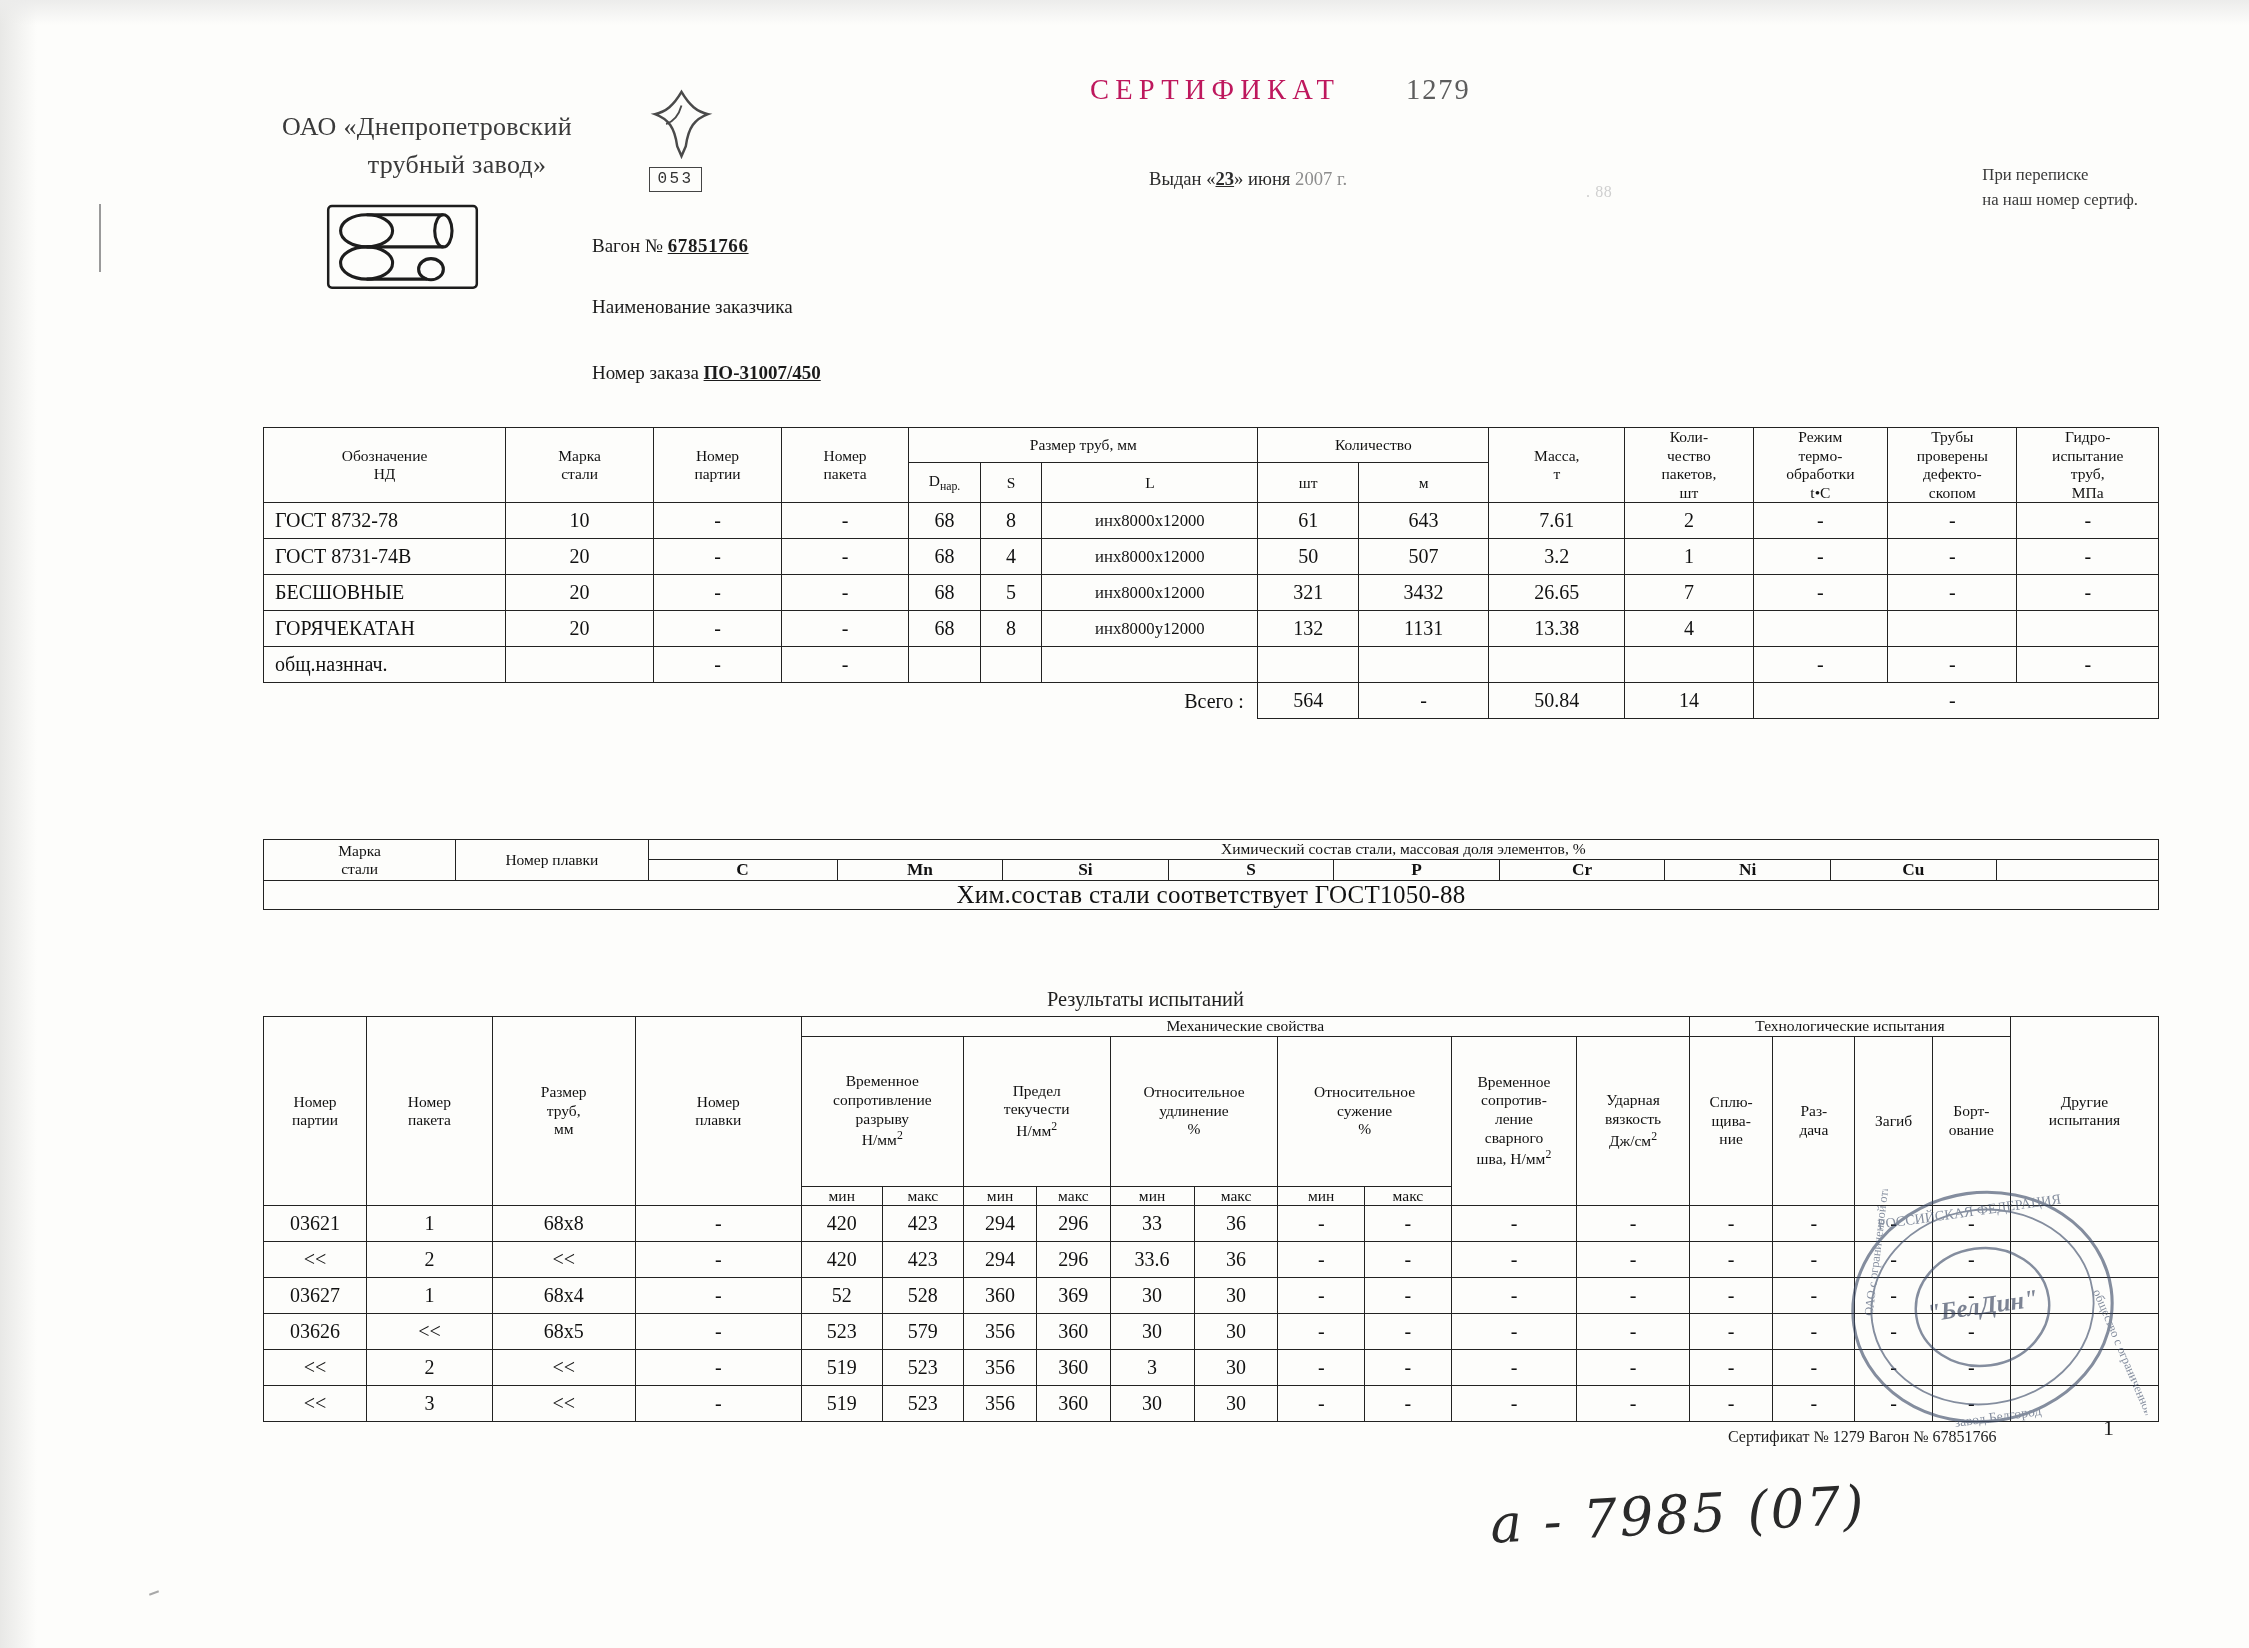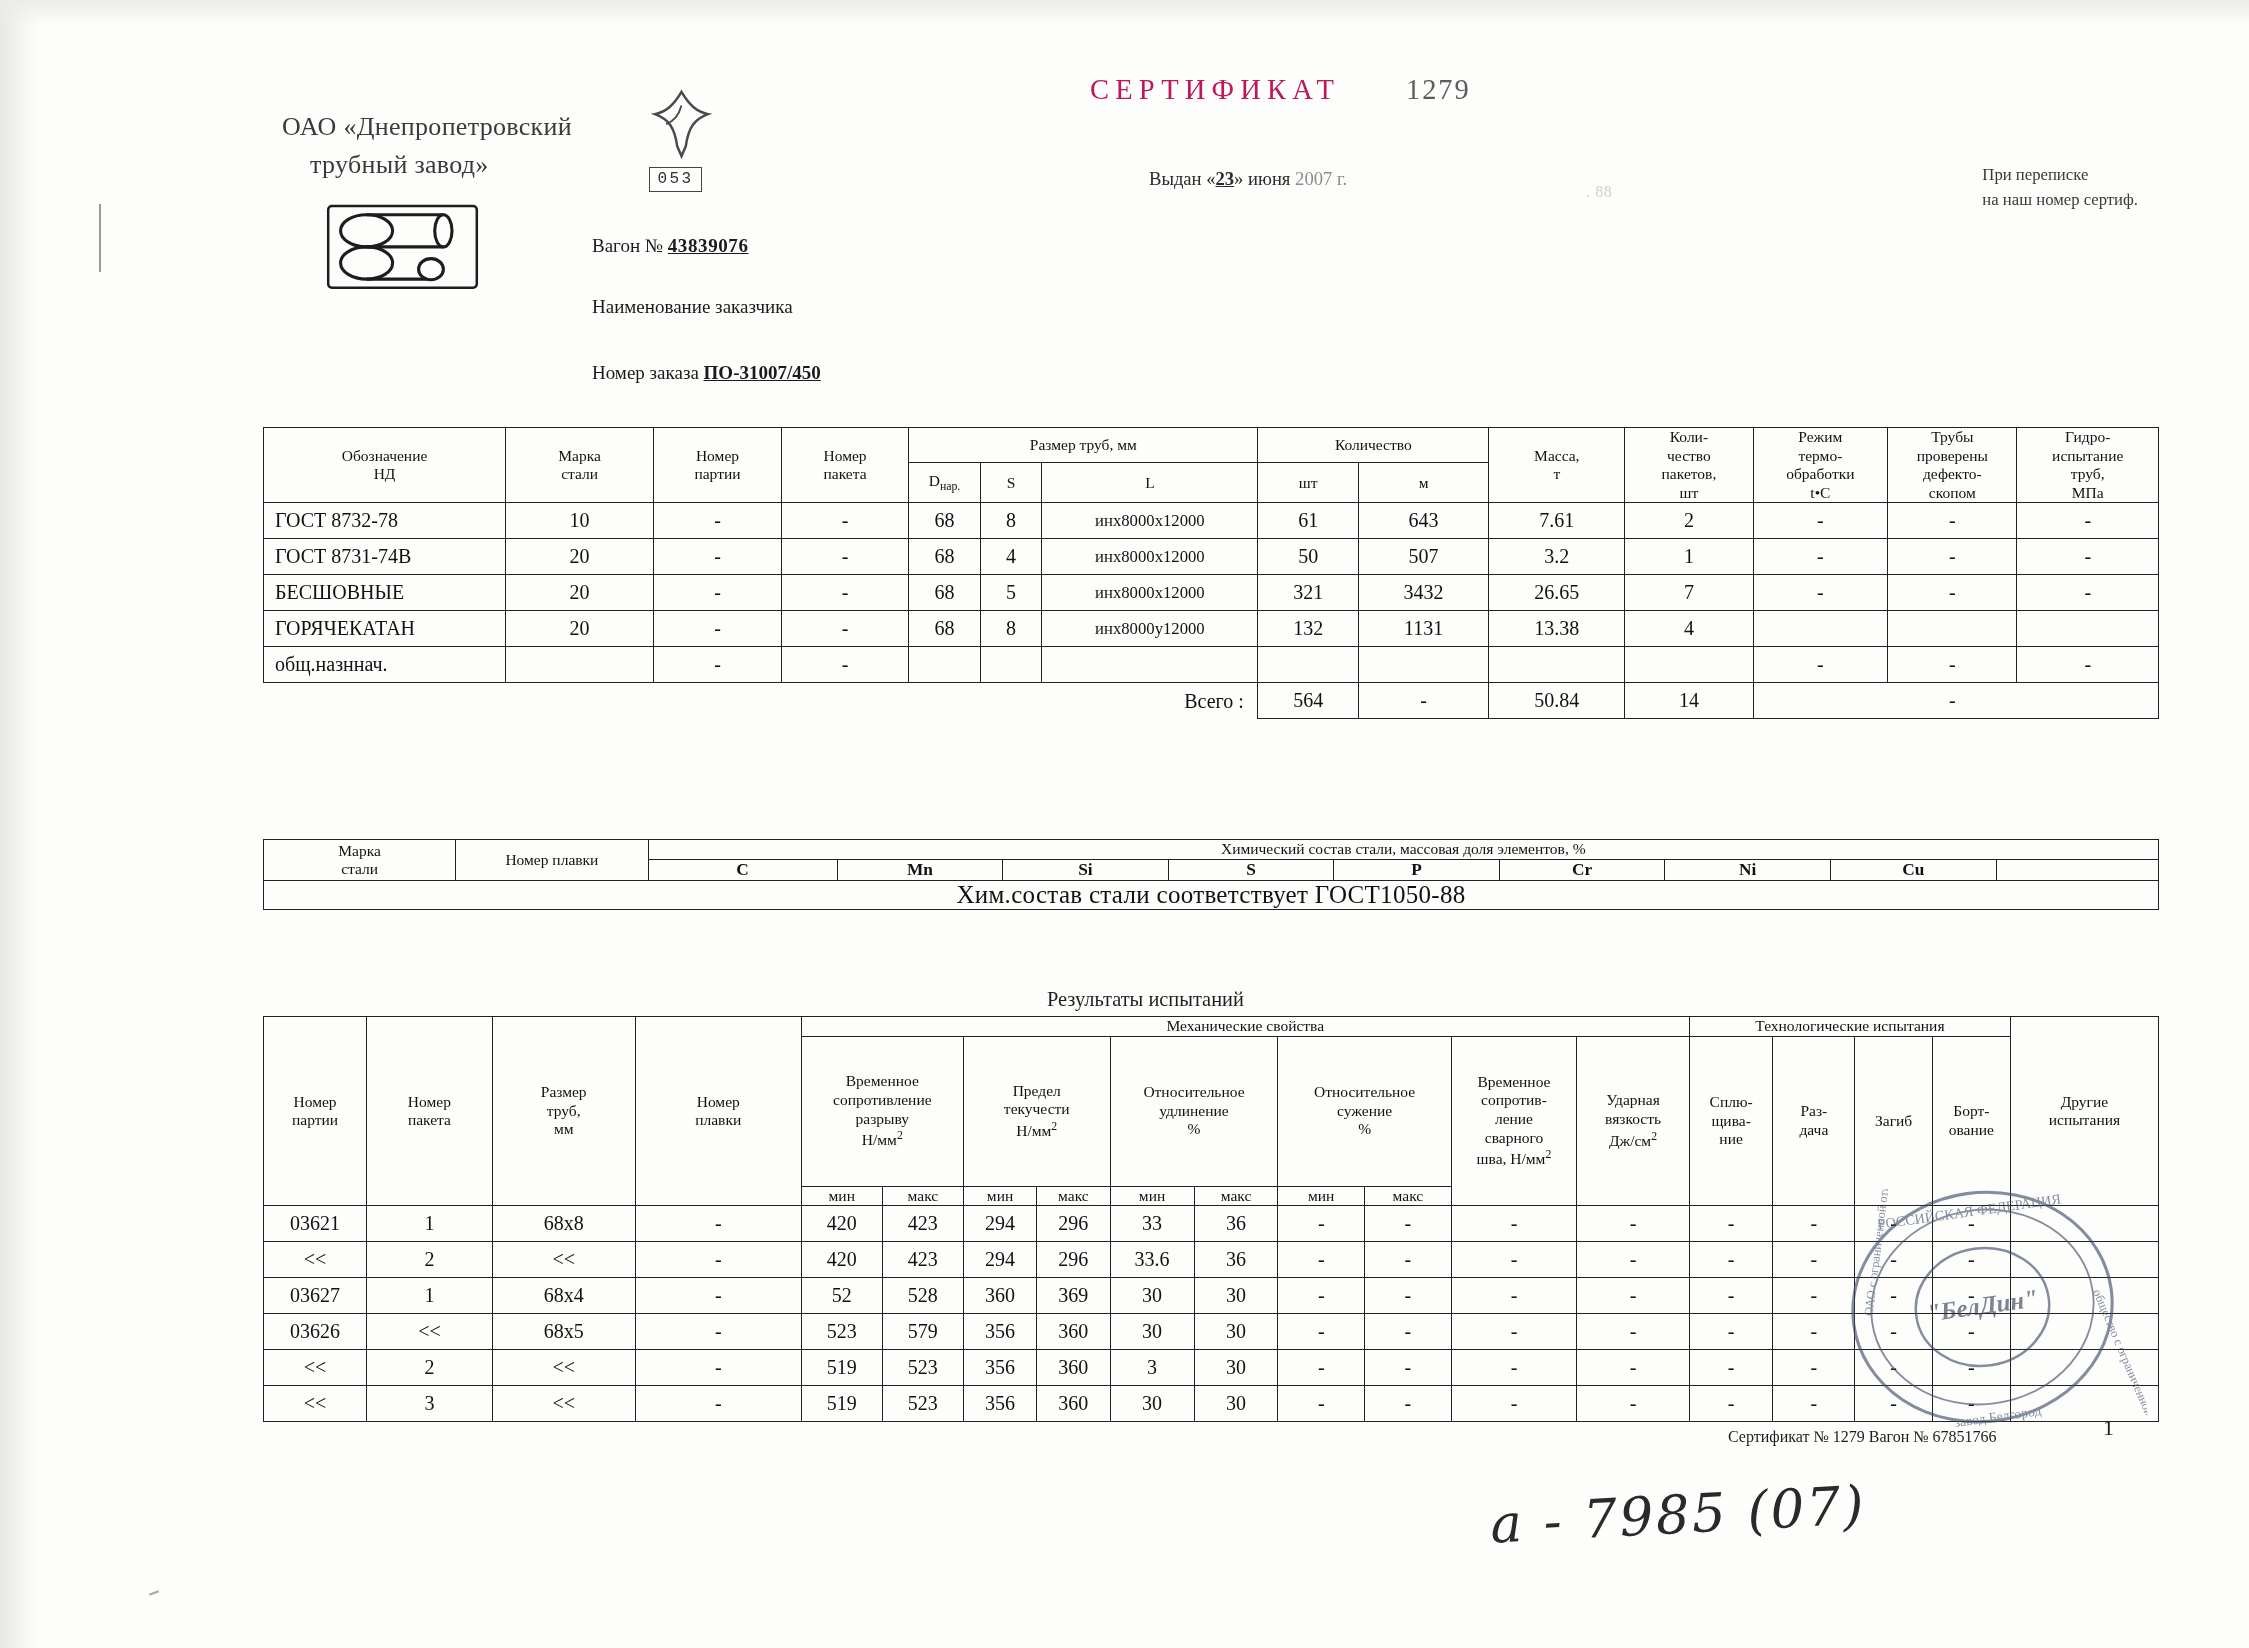--- a/index.html
+++ b/index.html
@@ -48,21 +48,21 @@
   
   .hdr-company {
     position: absolute;
     left: 282px; top: 108px;
     width: 322px;
     font-size: 26px;
     line-height: 1.45;
     color: #3a3a3a;
     letter-spacing: 0.3px;
   }
-  .hdr-company .l2 { padding-left: 28px; }
+  .hdr-company .l2 { padding-left: 28px; text-align: center; }
 
   .stamp-box {
     position: absolute;
     left: 641px; top: 87px;
     width: 81px; height: 74px;
   }
   .stamp-box svg { display: block; }
   .stamp-num {
     position: absolute;
     left: 649px; top: 167px;
@@ -300,21 +300,21 @@
       <line x1="72" y1="74" x2="196" y2="74" stroke="#1d1d1d" stroke-width="5"></line>
       <line x1="72" y1="126" x2="170" y2="126" stroke="#1d1d1d" stroke-width="5"></line>
       <ellipse cx="196" cy="48" rx="14" ry="26" fill="none" stroke="#1d1d1d" stroke-width="5"></ellipse>
       <ellipse cx="176" cy="110" rx="20" ry="17" fill="none" stroke="#1d1d1d" stroke-width="5"></ellipse>
     </svg>
   </div>
 
 
   <div class="vagon">
     <span>Вагон №</span>
-    <span class="val">43839076</span>
+    <span class="val">67851766</span>
   </div>
   <div class="zakazchik">Наименование заказчика</div>
   <div class="zakaz">
     <span>Номер заказа</span>
     <span class="val">ПО-31007/450</span>
   </div>
 
   <table class="doc" id="tbl-main">
     <colgroup>
       <col style="width:248px">

